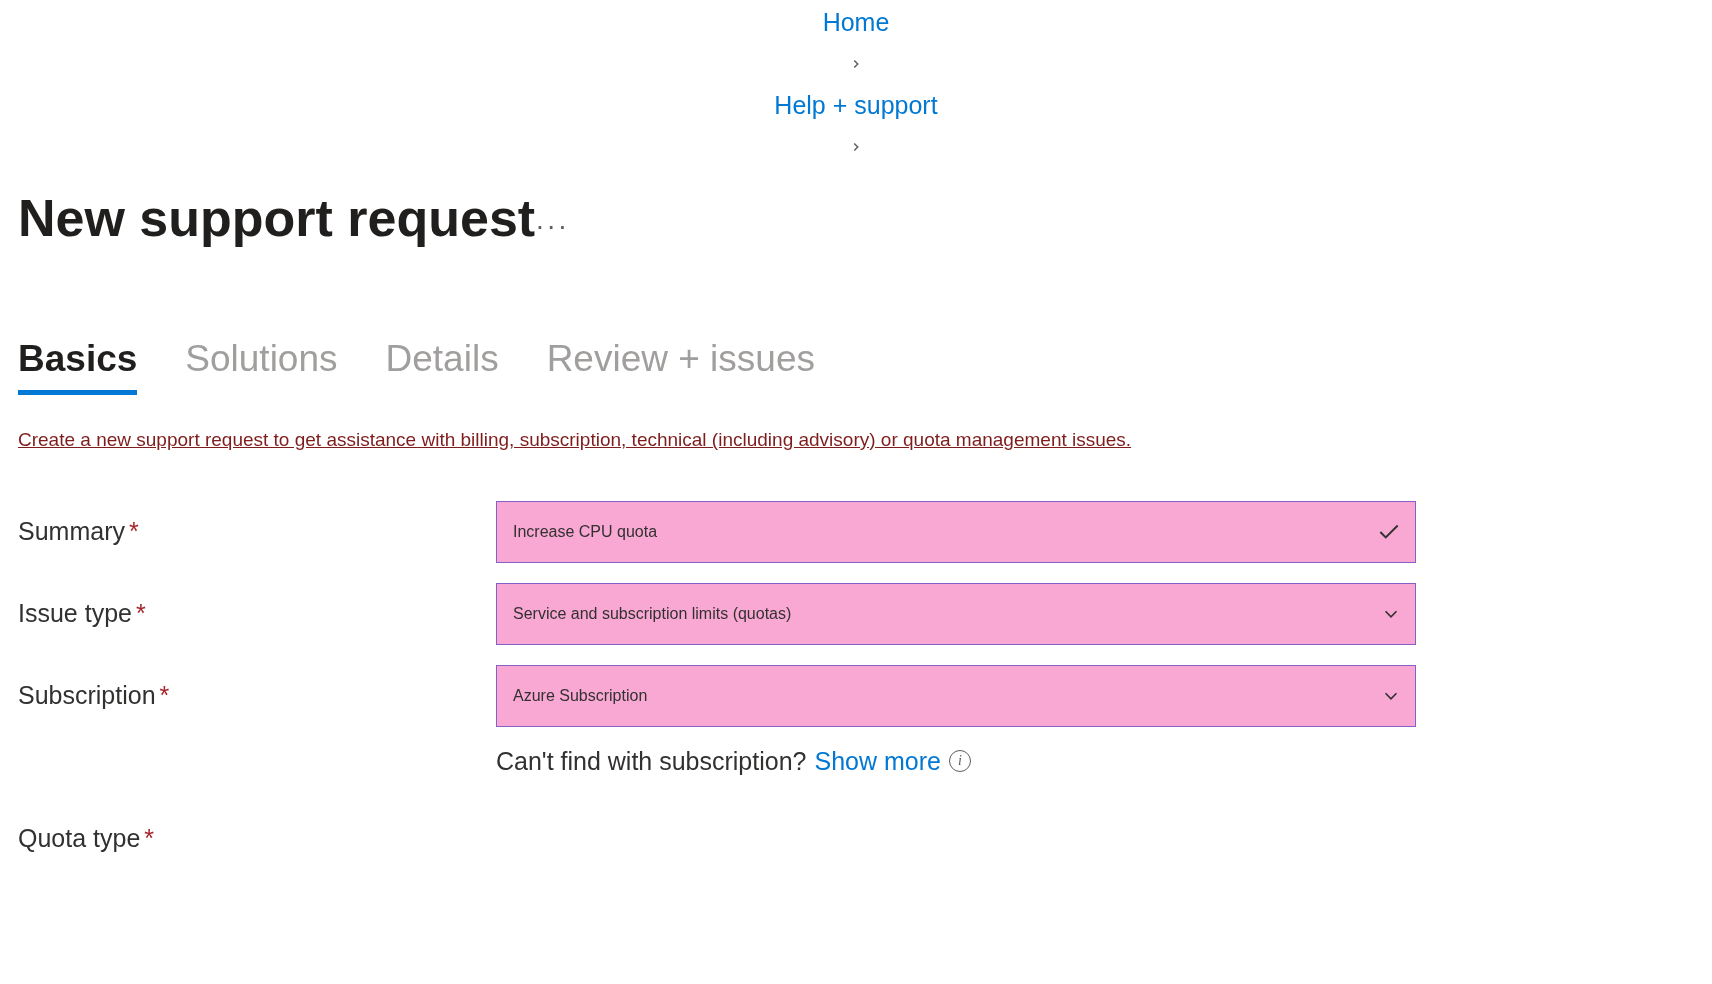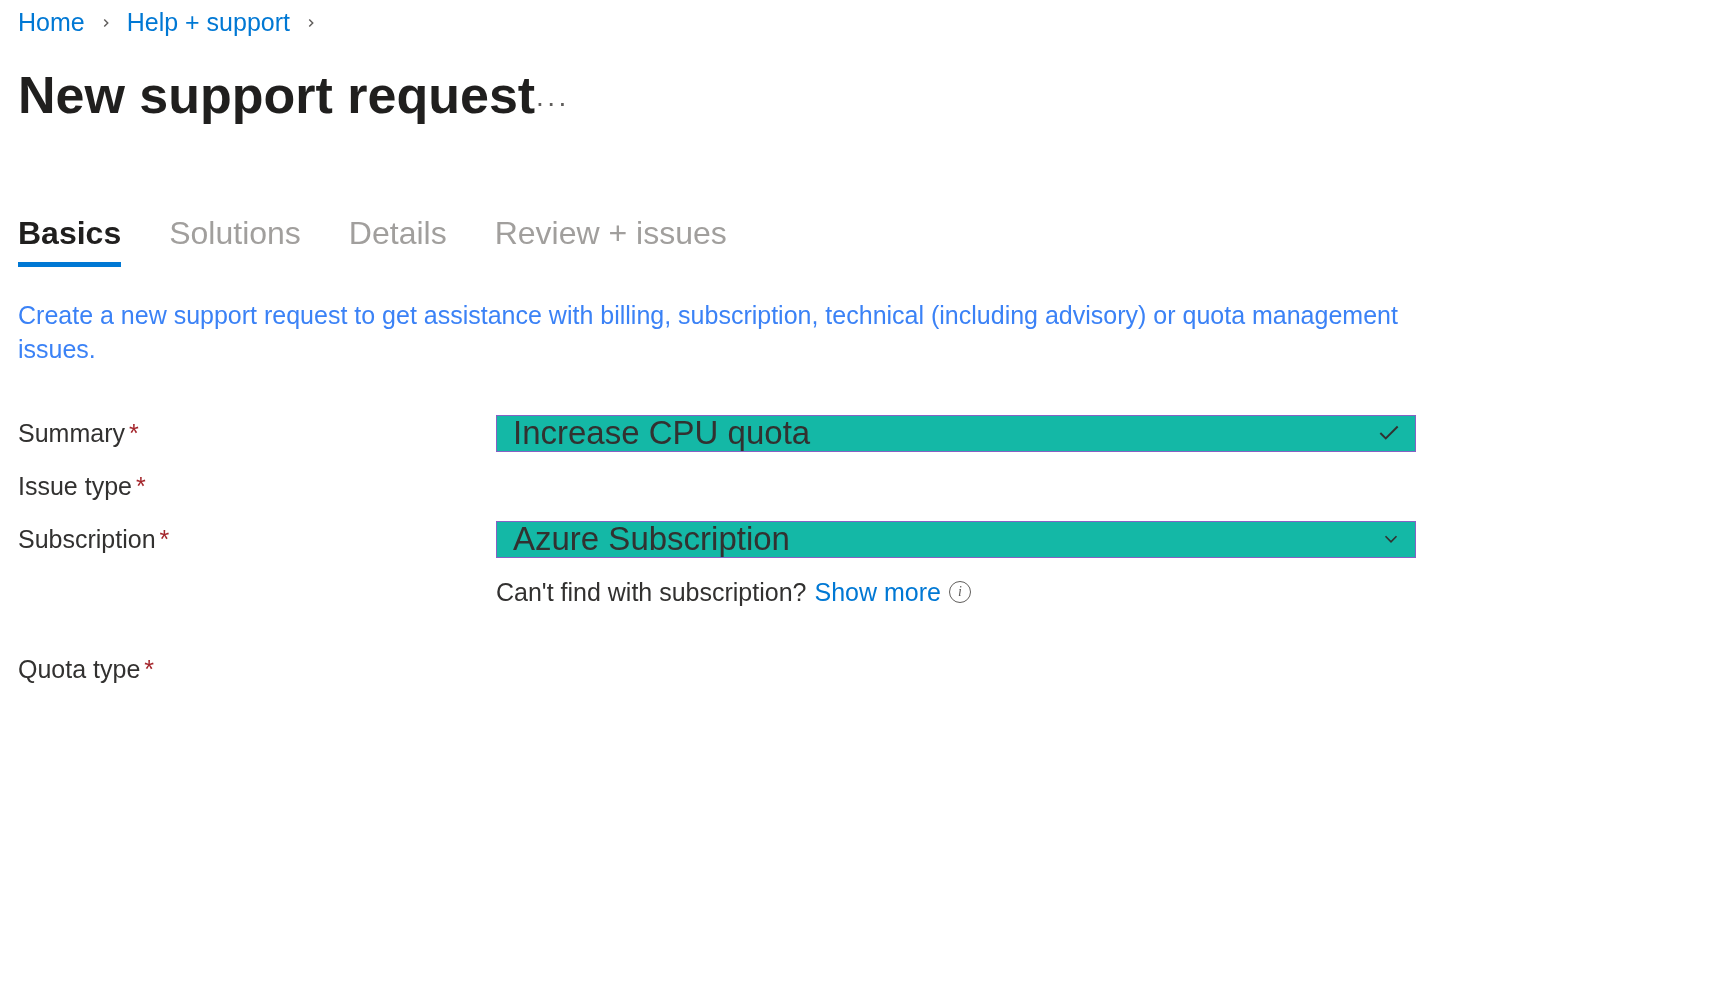--- a/index.html
+++ b/index.html
@@ -12,20 +12,21 @@
       background: #ffffff;
       color: #323130;
       padding: 8px 18px;
     }
     .breadcrumb {
       display: flex;
       align-items: center;
       gap: 14px;
       font-size: 25px;
       margin-bottom: 28px;
+      flex-direction: column;
     }
     .breadcrumb a {
       color: #0078d4;
       text-decoration: none;
     }
     .breadcrumb-sep {
       color: #605e5c;
       font-size: 22px;
     }
     .page-title-row {
@@ -45,37 +46,38 @@
       cursor: pointer;
       margin-top: 16px;
     }
     .tabs {
       display: flex;
       gap: 48px;
       border-bottom: none;
       margin-bottom: 32px;
     }
     .tab {
-      font-size: 32px;
+      font-size: 37px;
       color: #a19f9d;
       padding-bottom: 10px;
       cursor: pointer;
       border-bottom: 5px solid transparent;
     }
     .tab.active {
       color: #201f1e;
       font-weight: 600;
       border-bottom: 5px solid #0078d4;
     }
     .description {
-      font-size: 25px;
+      font-size: 19px;
       line-height: 1.35;
-      color: #3b82f6;
+      color: #7f1d1d;
       margin-bottom: 48px;
       max-width: 1410px;
+      text-decoration: underline;
     }
     .form-row {
       display: flex;
       align-items: center;
       margin-bottom: 20px;
     }
     .form-label {
       width: 478px;
       font-size: 25px;
       color: #323130;
@@ -85,24 +87,24 @@
       color: #a4262c;
       margin-left: 4px;
     }
     .form-control {
       flex: 1;
       max-width: 920px;
       position: relative;
     }
     .input-box {
       width: 100%;
-      height: 37px;
+      height: 62px;
       border: 1.5px solid #8661c5;
-      background: #14b8a6;
-      font-size: 33px;
+      background: #f9a8d4;
+      font-size: 16px;
       color: #323130;
       padding: 0 50px 0 16px;
       display: flex;
       align-items: center;
       cursor: pointer;
     }
     .input-box.focused {
       border: 2.5px solid #0078d4;
     }
     .input-icon {
@@ -203,20 +205,30 @@
           <polyline points="4 12 9 17 20 6"></polyline>
         </svg>
     </span>
   </div>
 </div>
 
 <div class="form-row">
   <div class="form-label">
     <span>Issue type</span><span class="required">*</span>
   </div>
+  <div class="form-control">
+    <div class="input-box">
+      <span>Service and subscription limits (quotas)</span>
+    </div>
+    <span class="input-icon">
+      <svg class="chevron-down" viewBox="0 0 24 24" fill="none" stroke="#323130" stroke-width="1.8">
+          <polyline points="6 9 12 15 18 9"></polyline>
+        </svg>
+    </span>
+  </div>
 </div>
 
 <div class="form-row">
   <div class="form-label">
     <span>Subscription</span><span class="required">*</span>
   </div>
   <div class="form-control">
     <div class="input-box">
       <span>Azure Subscription</span>
     </div>

